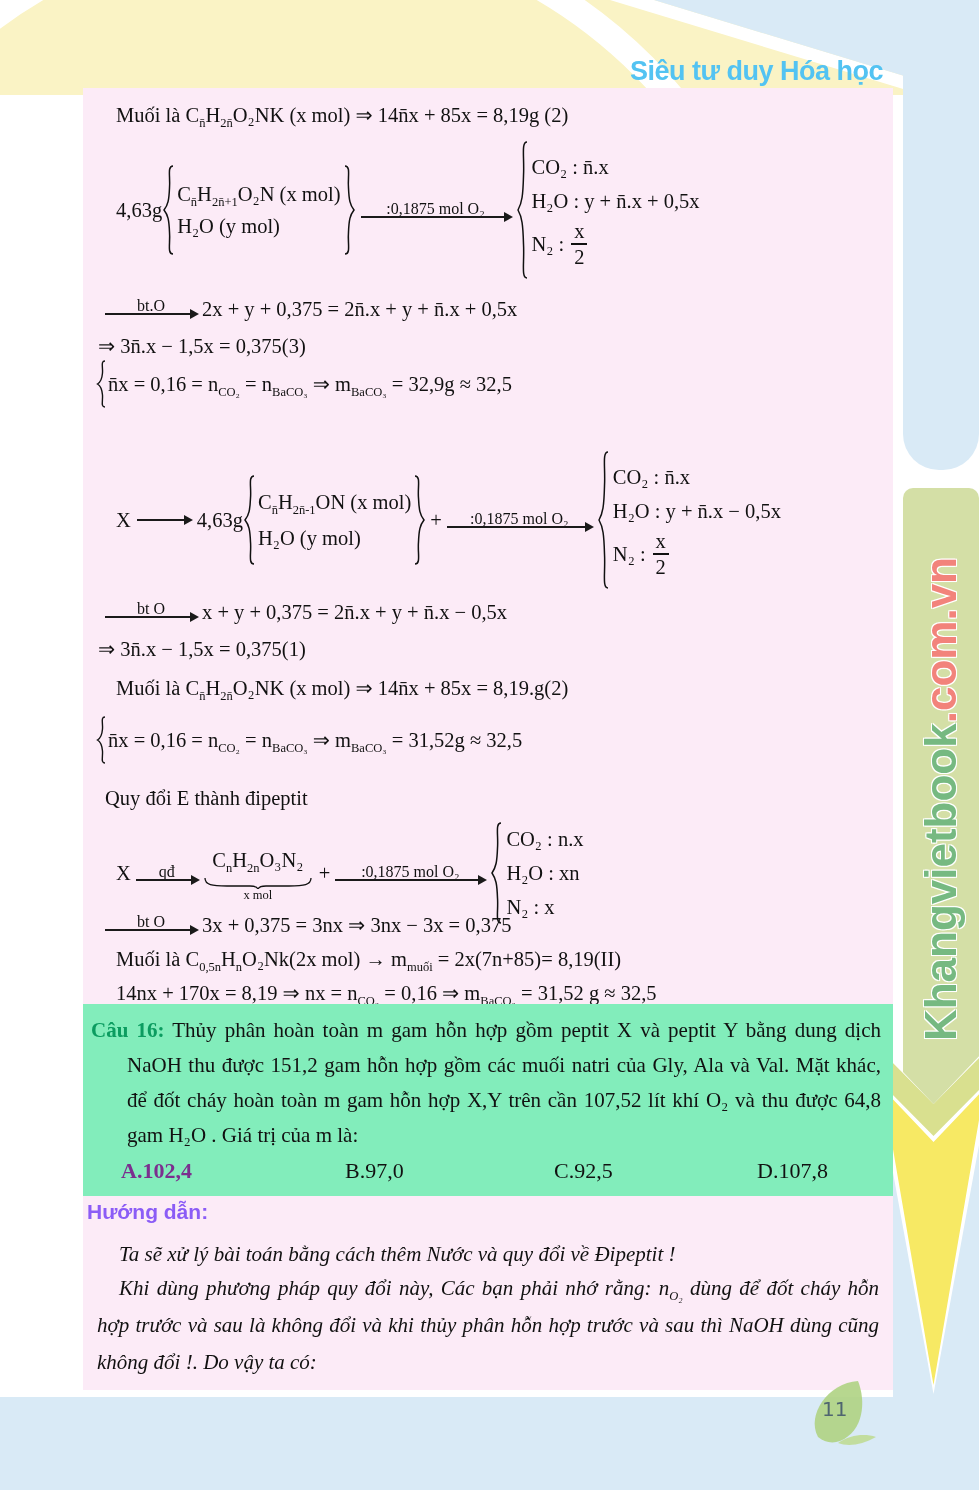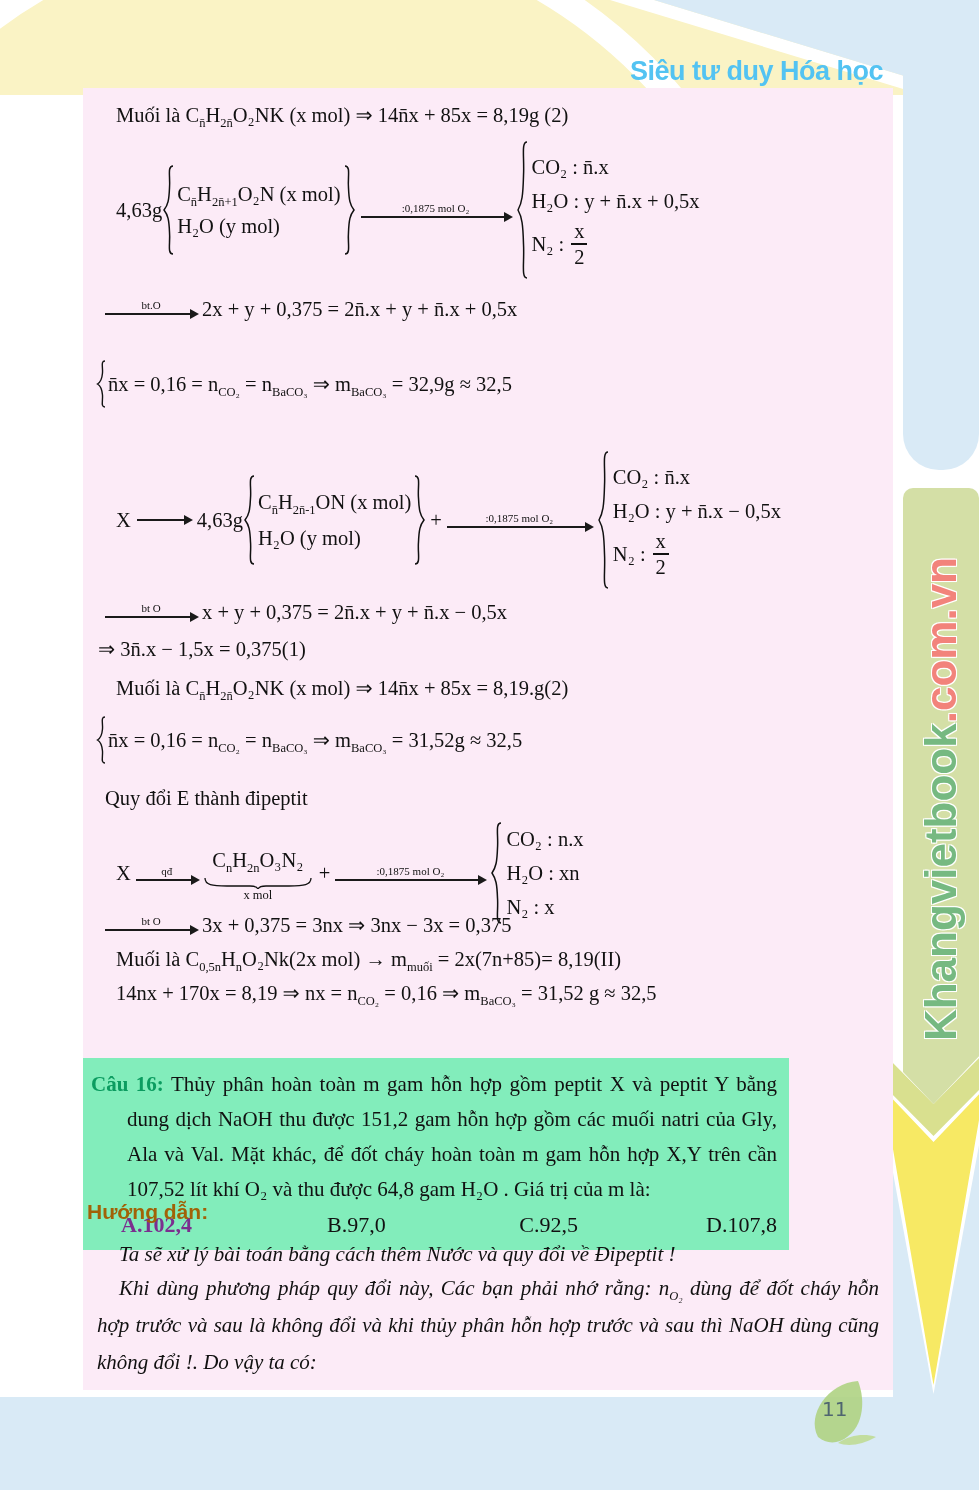--- a/index.html
+++ b/index.html
@@ -43,46 +43,46 @@
            color:#4f6570;z-index:6}
 
   
   .content{left:83px;top:88px;width:810px;height:1302px;background:#FCEBF7;overflow:hidden;
            position:absolute}
   .fm{font-size:20.5px;line-height:30px;white-space:nowrap}
   sub{font-size:12.5px;line-height:0}
   .fline{display:flex;align-items:flex-end}
   .rxn{display:inline-flex;flex-direction:column;align-items:center;margin:0 5px}
   .fline .rxn{margin-bottom:9px}
-  .rxn .lbl{font-size:11px;line-height:13px;margin-bottom:1px;white-space:nowrap}
+  .rxn .lbl{font-size:16px;line-height:13px;margin-bottom:1px;white-space:nowrap}
   .arrline{position:relative;height:2px;background:#1a1a1a;display:inline-block}
   .arrline::after{content:"";position:absolute;right:-2px;top:-4px;width:0;height:0;
      border-top:5px solid transparent;border-bottom:5px solid transparent;border-left:9px solid #1a1a1a}
   .sys{display:flex;align-items:center}
   .scol{display:flex;flex-direction:column;justify-content:center}
   .srow{display:flex;align-items:center}
   .frac{display:inline-flex;flex-direction:column;align-items:center;margin-left:7px}
   .frac span{font-size:20.5px;line-height:22px}
   .fbar{width:16px;height:2px;background:#111;margin:1px 0}
   .ubwrap{display:inline-flex;flex-direction:column;align-items:center}
   .ubwrap .ul{font-size:12.5px;line-height:13px}
   svg.brace{flex:none}
 
   
-  .qbox{left:0;top:970px;width:706px;background:#82EDBB;box-sizing:border-box;
+  .qbox{left:0;top:916px;width:810px;background:#82EDBB;box-sizing:border-box;
         padding:9px 12px 10px 8px}
   .qtext{font-size:21px;line-height:35px;text-align:justify;
          padding-left:36px;text-indent:-36px;margin:0}
   .qlabel{color:#0B9C60;font-weight:bold}
   .opts{display:flex;margin-top:3px;font-size:22px;line-height:30px;padding-left:30px}
   .opts .o1{width:224px;color:#7B2F8F;font-weight:bold}
   .opts .o2{width:209px}.opts .o3{width:203px}
 
   .hd{left:4px;top:1112px;font-family:"Liberation Sans",sans-serif;font-weight:bold;
-      font-size:21px;color:#a16207}
+      font-size:21px;color:#8b5cf6}
   .it{font-style:italic;font-size:21px;line-height:37px}
   .itp{left:14px;top:1182px;width:782px;text-align:justify;text-indent:22px;margin:0}
 </style>
 </head>
 <body>
 
 <div class="abs top">
   <div class="arcring"></div>
   <div class="stripe"></div>
   <div class="cornerblue"></div>
@@ -146,20 +146,21 @@
   </div>
 
   <div class="abs fline" style="left:17px;top:206px">
     <span class="rxn">
       <span class="lbl">bt.O</span>
       <span class="arrline" style="width:92px"></span>
     </span>
     <span class="fm">2x + y + 0,375 = 2n̄.x + y + n̄.x + 0,5x</span>
   </div>
 
+  <div class="abs fm" style="left:15px;top:243px">⇒ 3n̄.x − 1,5x = 0,375(3)</div>
 
   <div class="abs srow" style="left:12px;top:272px">
     <svg class="brace" width="11" height="48">
         <path d="M10,1 C5.5,1 8,7 7.5,13 C7,19 6,22 2.5,24 C6,26 7,29 7.5,35 C8,41 5.5,47 10,47" fill="none" stroke="#111" stroke-width="1.4"></path>
       </svg>
     <span class="fm" style="margin-left:2px">n̄x = 0,16 = n<sub>CO₂</sub> = n<sub>BaCO₃</sub> ⇒ m<sub>BaCO₃</sub> = 32,9g ≈ 32,5</span>
   </div>
 
 
   <div class="abs sys" style="left:33px;top:362px">

